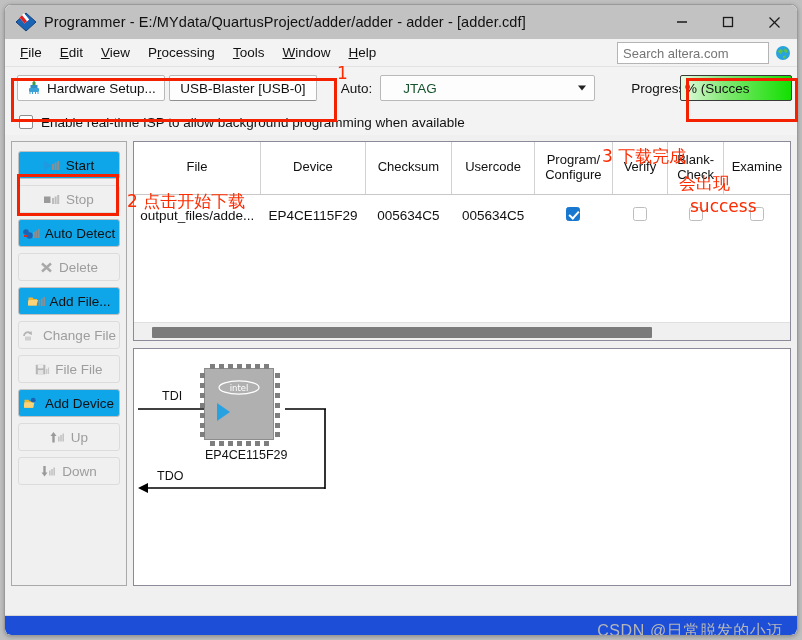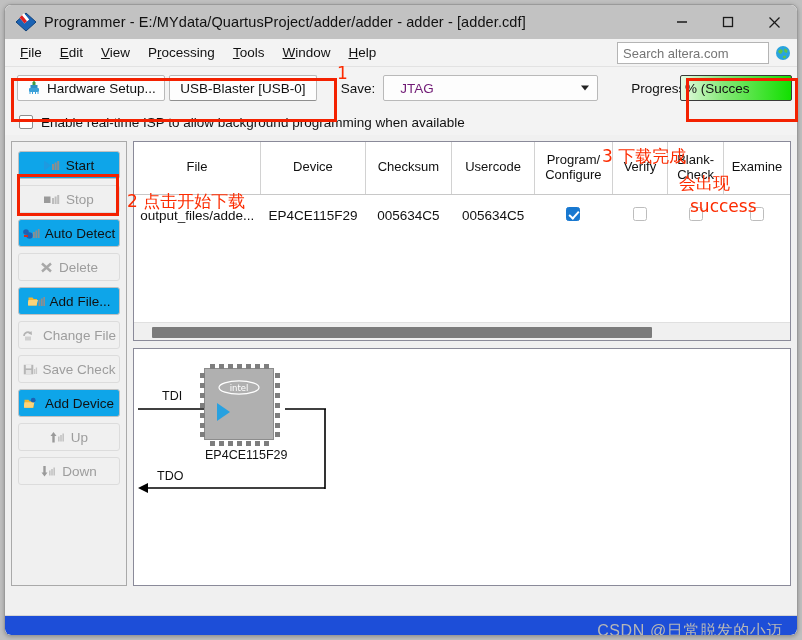--- a/index.html
+++ b/index.html
@@ -134,24 +134,24 @@
     font-size: 13.5px;
     color: #111;
   }
   .mode-select {
     margin-left: 8px;
     width: 215px; height: 26px;
     background: #fdfdfd;
     border: 1px solid #b9b9b9;
     border-radius: 2px;
     font-size: 13.5px;
-    color: #701a75;
-    display: flex;
-    align-items: center;
-    padding: 0 16px;
+    color: #14532d;
+    display: flex;
+    align-items: center;
+    padding: 0 22px;
     position: relative;
   }
   .caret {
     position: absolute;
     right: 8px; top: 50%;
     transform: translateY(-50%);
     width: 0; height: 0;
     border-left: 4.5px solid transparent;
     border-right: 4.5px solid transparent;
     border-top: 5px solid #222;
@@ -480,21 +480,21 @@
             <line x1="12" y1="13" x2="12" y2="15" stroke="#3aa0d8" stroke-width="1"></line>
           </svg>
         </span>
         <span>Hardware Setup...</span>
       </div>
 
       <div class="btn hw-cable">
         <span>USB-Blaster [USB-0]</span>
       </div>
 
-      <span class="mode-label">Save:</span>
+      <span class="mode-label">Auto:</span>
       <div class="mode-select">
         <span>JTAG</span>
         <span class="caret"></span>
       </div>
 
       <span class="progress-label">Progress:</span>
       <div class="progress-bar">
         <span class="progress-text">% (Succes</span>
       </div>
     </div>
@@ -592,21 +592,21 @@
             <svg width="15" height="13" viewBox="0 0 15 13">
               <rect x="0.8" y="1.8" width="9.5" height="9.5" fill="#b6b6b6"></rect>
               <rect x="2.8" y="1.8" width="5.5" height="3.6" fill="#ededed"></rect>
               <rect x="2.8" y="7" width="5.5" height="4.3" fill="#e2e2e2"></rect>
               <g fill="#c9c9c9">
                   <rect x="11" y="6" width="1.3" height="5"></rect>
                   <rect x="12.8" y="4.5" width="1.3" height="6.5"></rect>
                 </g>
             </svg>
           </span>
-          <span>Save Check</span>
+          <span>File File</span>
         </div>
 
         <div class="sbtn">
           <span class="glyph">
             <svg width="16" height="13" viewBox="0 0 16 13">
               <path d="M0.5 2.8 h4 l1.2 1.4 h4 v6.5 h-9.2 z" fill="#f0b531"></path>
               <path d="M0.5 5.2 h10 l-1.7 5.5 h-9.5 z" fill="#fbd37a"></path>
               <circle cx="9.2" cy="3.2" r="2.4" fill="#1b63b5"></circle>
               <rect x="8.3" y="1" width="1.8" height="1.6" fill="#1b63b5"></rect>
             </svg>

